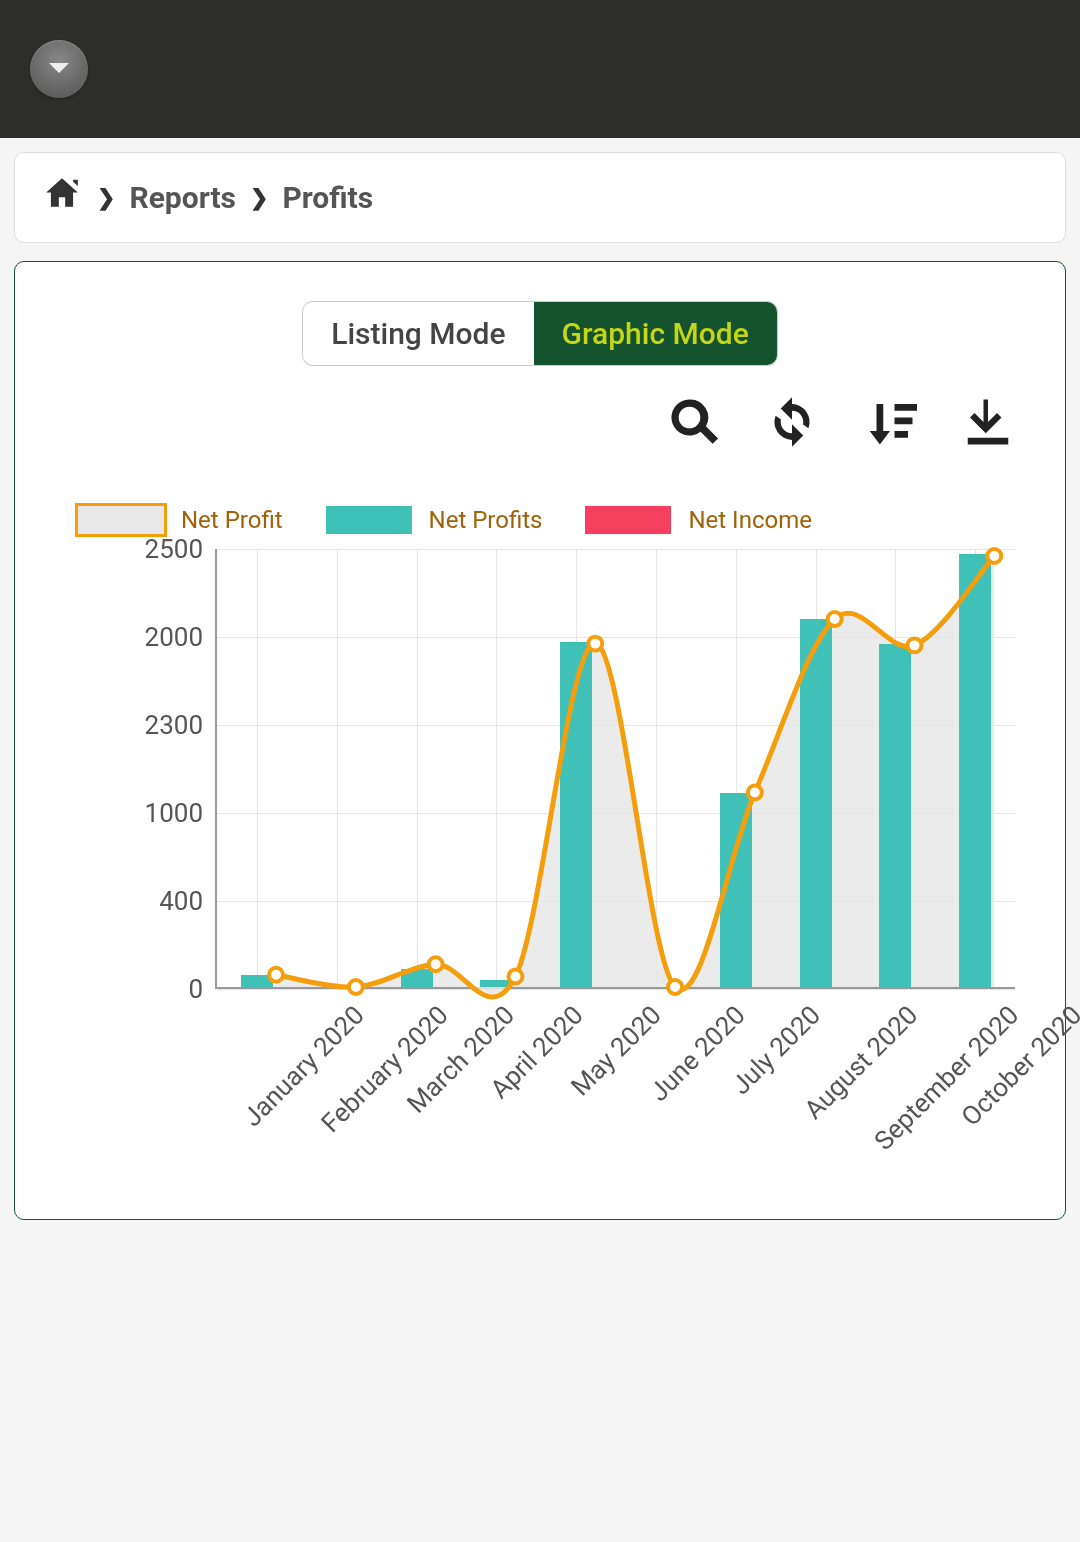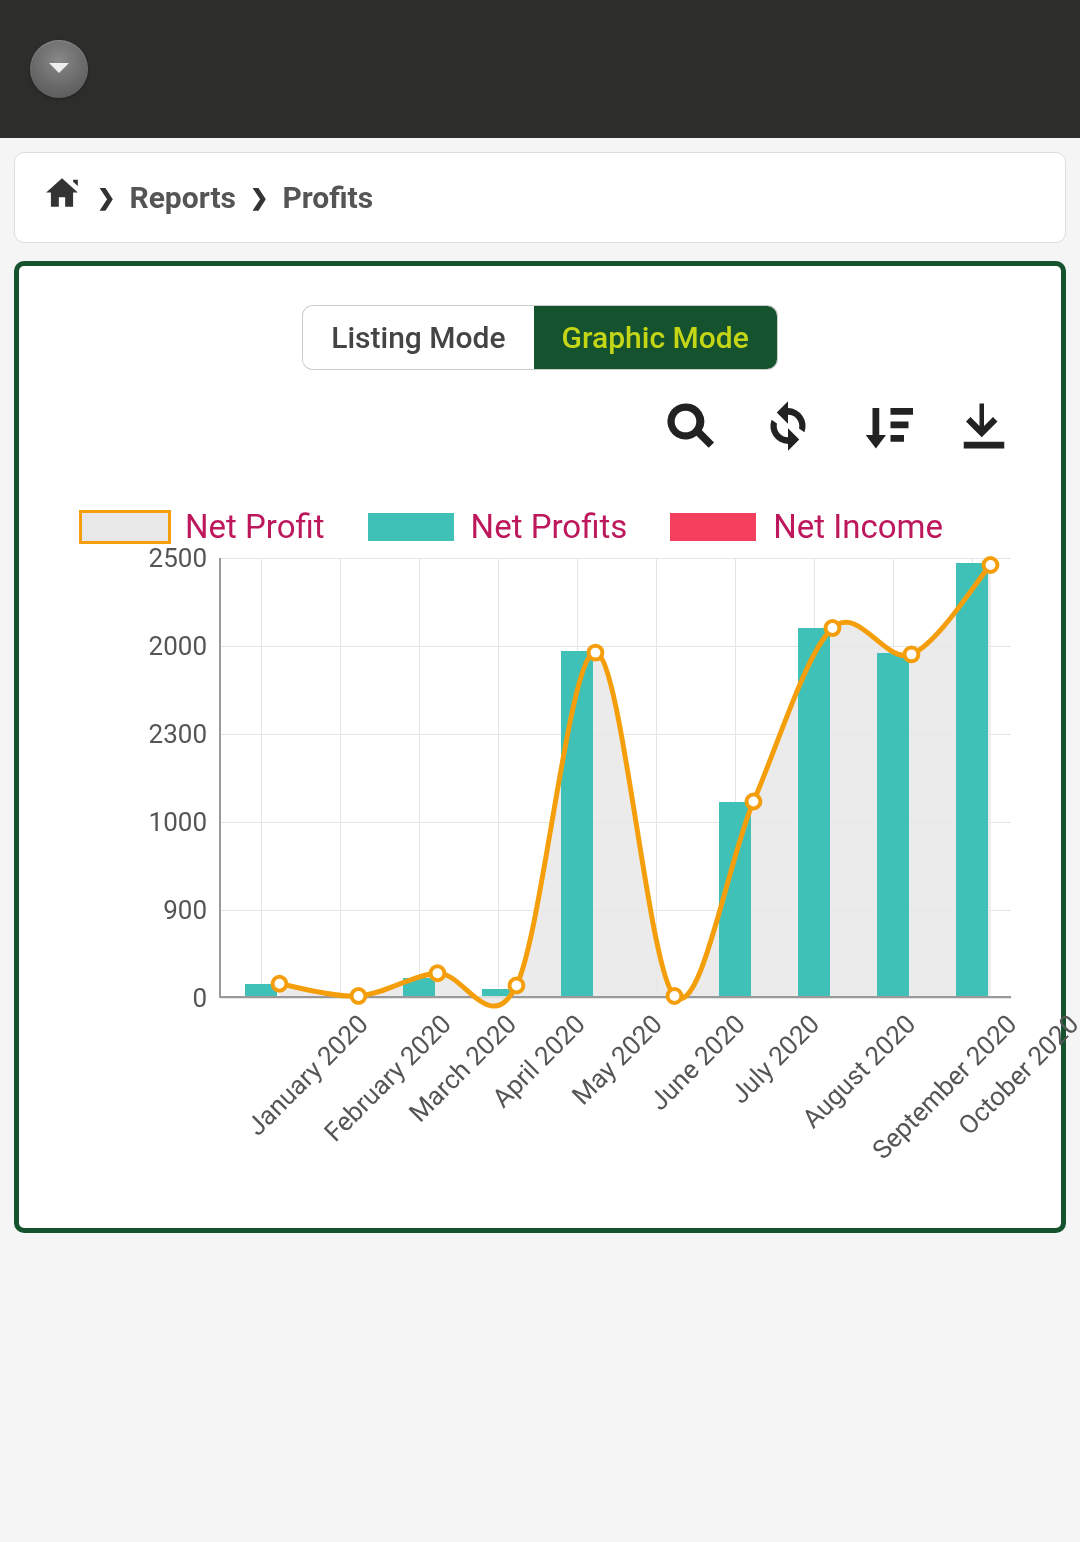--- a/index.html
+++ b/index.html
@@ -41,21 +41,21 @@
   gap: 14px;
   font-size: 30px;
   font-weight: 700;
   color: #555;
 }
 .breadcrumb svg { fill: #333; }
 .breadcrumb .chev { font-size: 22px; color: #333; }
 
 .card {
   background: #fff;
-  border: 5px solid #14532d;
+  border: 1px solid #14532d;
   border-radius: 10px;
   margin-top: 18px;
   padding: 40px 20px 30px;
 }
 
 .mode-toggle {
   display: flex;
   justify-content: center;
   margin-bottom: 30px;
 }
@@ -83,22 +83,22 @@
   margin-bottom: 50px;
 }
 .action-icon { cursor: pointer; }
 .action-icon svg { fill: #222; }
 
 .legend {
   display: flex;
   gap: 40px;
   padding-left: 40px;
   margin-bottom: 12px;
-  font-size: 33px;
-  color: #be185d;
+  font-size: 24px;
+  color: #a16207;
 }
 .legend-item { display: flex; align-items: center; gap: 14px; }
 .swatch { width: 92px; height: 34px; border: 3px solid transparent; }
 .swatch.profit { background: #e8e8e8; border-color: #f59e0b; }
 .swatch.income { background: #3fc1b8; border-color: #fff; }
 .swatch.expense { background: #f43f5e; border-color: #fff; }
 
 .chart-wrap { position: relative; height: 640px; padding-left: 90px; padding-right: 20px; }
 .plot-area {
   position: absolute;
@@ -205,21 +205,21 @@
         <div class="swatch expense"></div>
         <span>Net Income</span>
       </div>
     </div>
 
     <div class="chart-wrap">
       <div class="plot-area" id="plot" style="height: 440px;">
           <div class="grid-h" style="top: 440px;"></div>
           <div class="y-tick" style="top: 440px;">0</div>
           <div class="grid-h" style="top: 352px;"></div>
-          <div class="y-tick" style="top: 352px;">900</div>
+          <div class="y-tick" style="top: 352px;">400</div>
           <div class="grid-h" style="top: 264px;"></div>
           <div class="y-tick" style="top: 264px;">1000</div>
           <div class="grid-h" style="top: 176px;"></div>
           <div class="y-tick" style="top: 176px;">2300</div>
           <div class="grid-h" style="top: 88px;"></div>
           <div class="y-tick" style="top: 88px; margin-left: 45px;">2000</div>
           <div class="grid-h" style="top: 0px;"></div>
           <div class="y-tick" style="top: 0px;">2500</div>
           <div class="grid-v" style="left: 5%;"></div>
           <div class="x-label" style="left: 5%;">January 2020</div>

